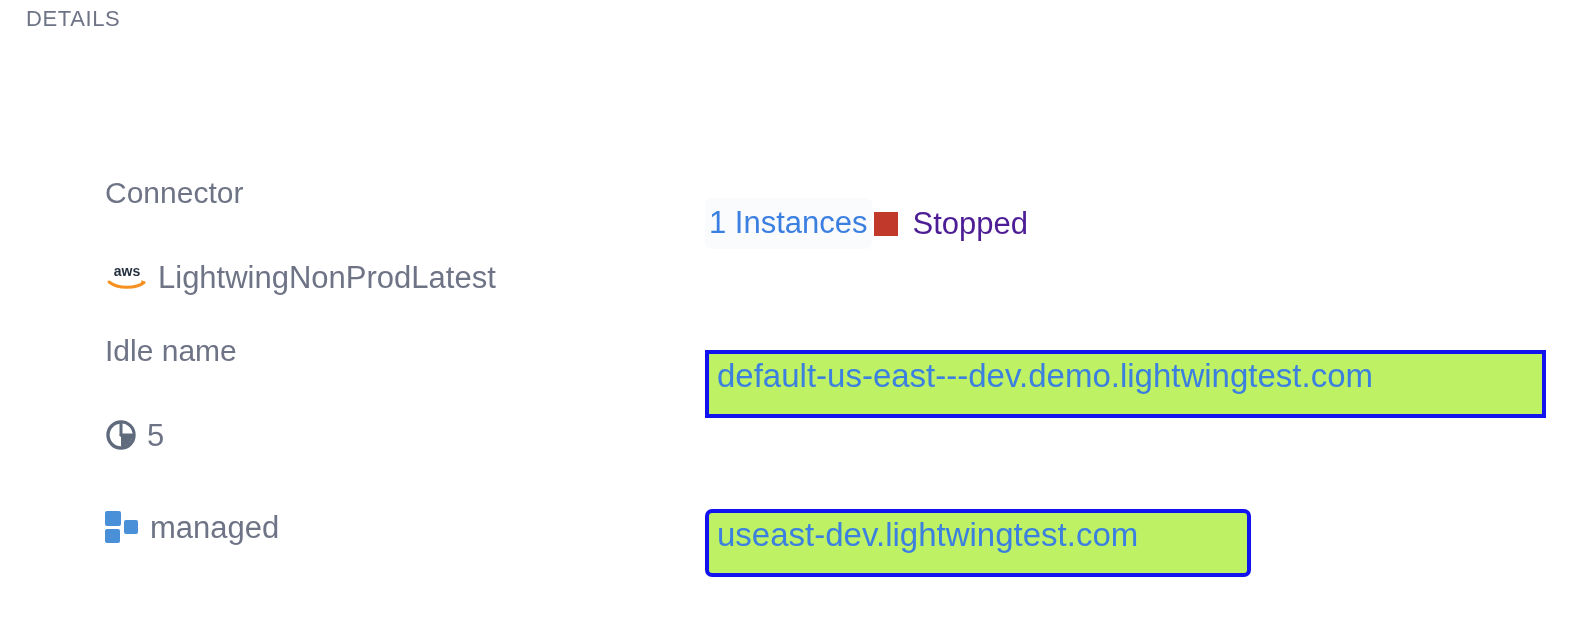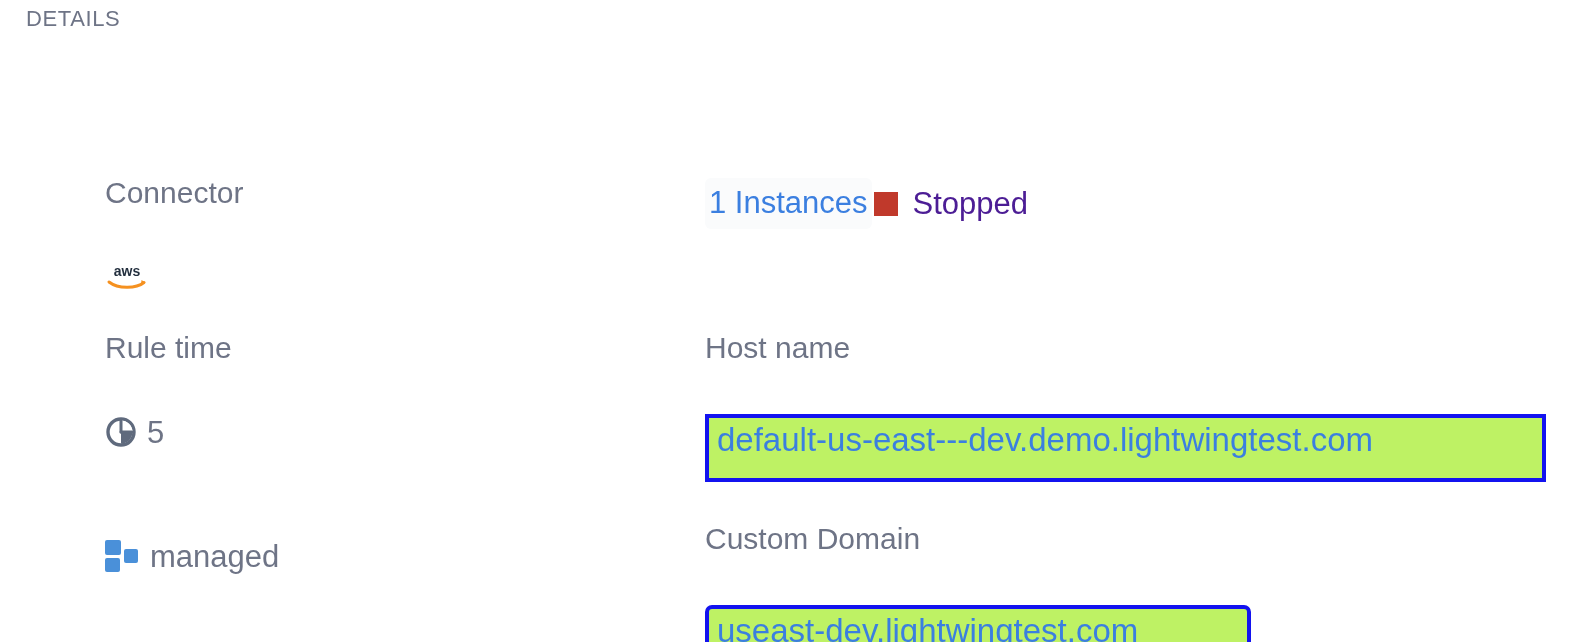--- a/index.html
+++ b/index.html
@@ -73,21 +73,21 @@
     width: 44px;
     height: 30px;
     position: relative;
     margin-right: 9px;
     flex: 0 0 auto;
   }
   .aws-logo svg { display: block; }
 
   
   .instances-line {
-    margin-top: 0;
+    margin-top: 20px;
     display: flex;
     align-items: center;
     white-space: nowrap;
   }
   .instances-pill {
     font-size: 31px;
     line-height: 1.0;
     color: #3b7fe0;
     background: #fafbfc;
     border-radius: 6px;
@@ -171,53 +171,53 @@
     <div class="detail-col left">
       <span class="field-label">Connector</span>
       <span class="field-value">
         <span class="aws-logo">
           <svg width="44" height="30" viewBox="0 0 44 30" xmlns="http://www.w3.org/2000/svg">
             <text x="22" y="15" font-family="Liberation Sans, sans-serif" font-size="14" font-weight="bold" fill="#232f3e" text-anchor="middle">aws</text>
             <path d="M4 21 C 13 28, 31 28, 39 21.5" stroke="#f59120" stroke-width="3" fill="none" stroke-linecap="round"></path>
             <path d="M36.5 19 L40.5 21.5 L36 24 Z" fill="#f59120"></path>
           </svg>
         </span>
+        <span>LightwingNonProdLatest</span>
       </span>
     </div>
 
     <div class="detail-col right">
       <span class="instances-line">
         <span class="instances-pill">1 Instances</span>
         <span class="status-swatch"></span>
         <span class="status-text">Stopped</span>
       </span>
     </div>
 
   </div>
 
   <div class="detail-row">
 
     <div class="detail-col left">
-      <span class="field-label">Rule time</span>
+      <span class="field-label">Idle name</span>
       <span class="field-value">
         <span class="clock-icon">
           <svg width="32" height="32" viewBox="0 0 32 32" xmlns="http://www.w3.org/2000/svg">
             <circle cx="16" cy="16" r="13" fill="none" stroke="#5f6a7d" stroke-width="3.4"></circle>
             <path d="M16 16 L16 4.5 A11.5 11.5 0 0 1 27.5 16 Z" fill="#ffffff"></path>
             <path d="M16 16 L27.5 16 A11.5 11.5 0 0 1 16 27.5 Z" fill="#5f6a7d"></path>
             <path d="M16 16 L16 5" stroke="#5f6a7d" stroke-width="3" stroke-linecap="round"></path>
             <path d="M16 16 L27 16" stroke="#5f6a7d" stroke-width="3" stroke-linecap="round"></path>
           </svg>
         </span>
         <span>5</span>
       </span>
     </div>
 
     <div class="detail-col right">
-      <span class="field-label">Host name</span>
       <span class="annot-box annot-hostname">
         <span class="link-text">default-us-east---dev.demo.lightwingtest.com</span>
       </span>
     </div>
 
   </div>
 
   <div class="detail-row">
 
     <div class="detail-col left">
@@ -225,21 +225,20 @@
         <span class="compute-icon">
           <i class="sq-a"></i>
             <i class="sq-b"></i>
             <i class="sq-c"></i>
         </span>
         <span>managed</span>
       </span>
     </div>
 
     <div class="detail-col right">
-      <span class="field-label">Custom Domain</span>
       <span class="annot-box annot-domain">
         <span class="link-text">useast-dev.lightwingtest.com</span>
       </span>
     </div>
 
   </div>
 
 </div>
 
 </body></html>

